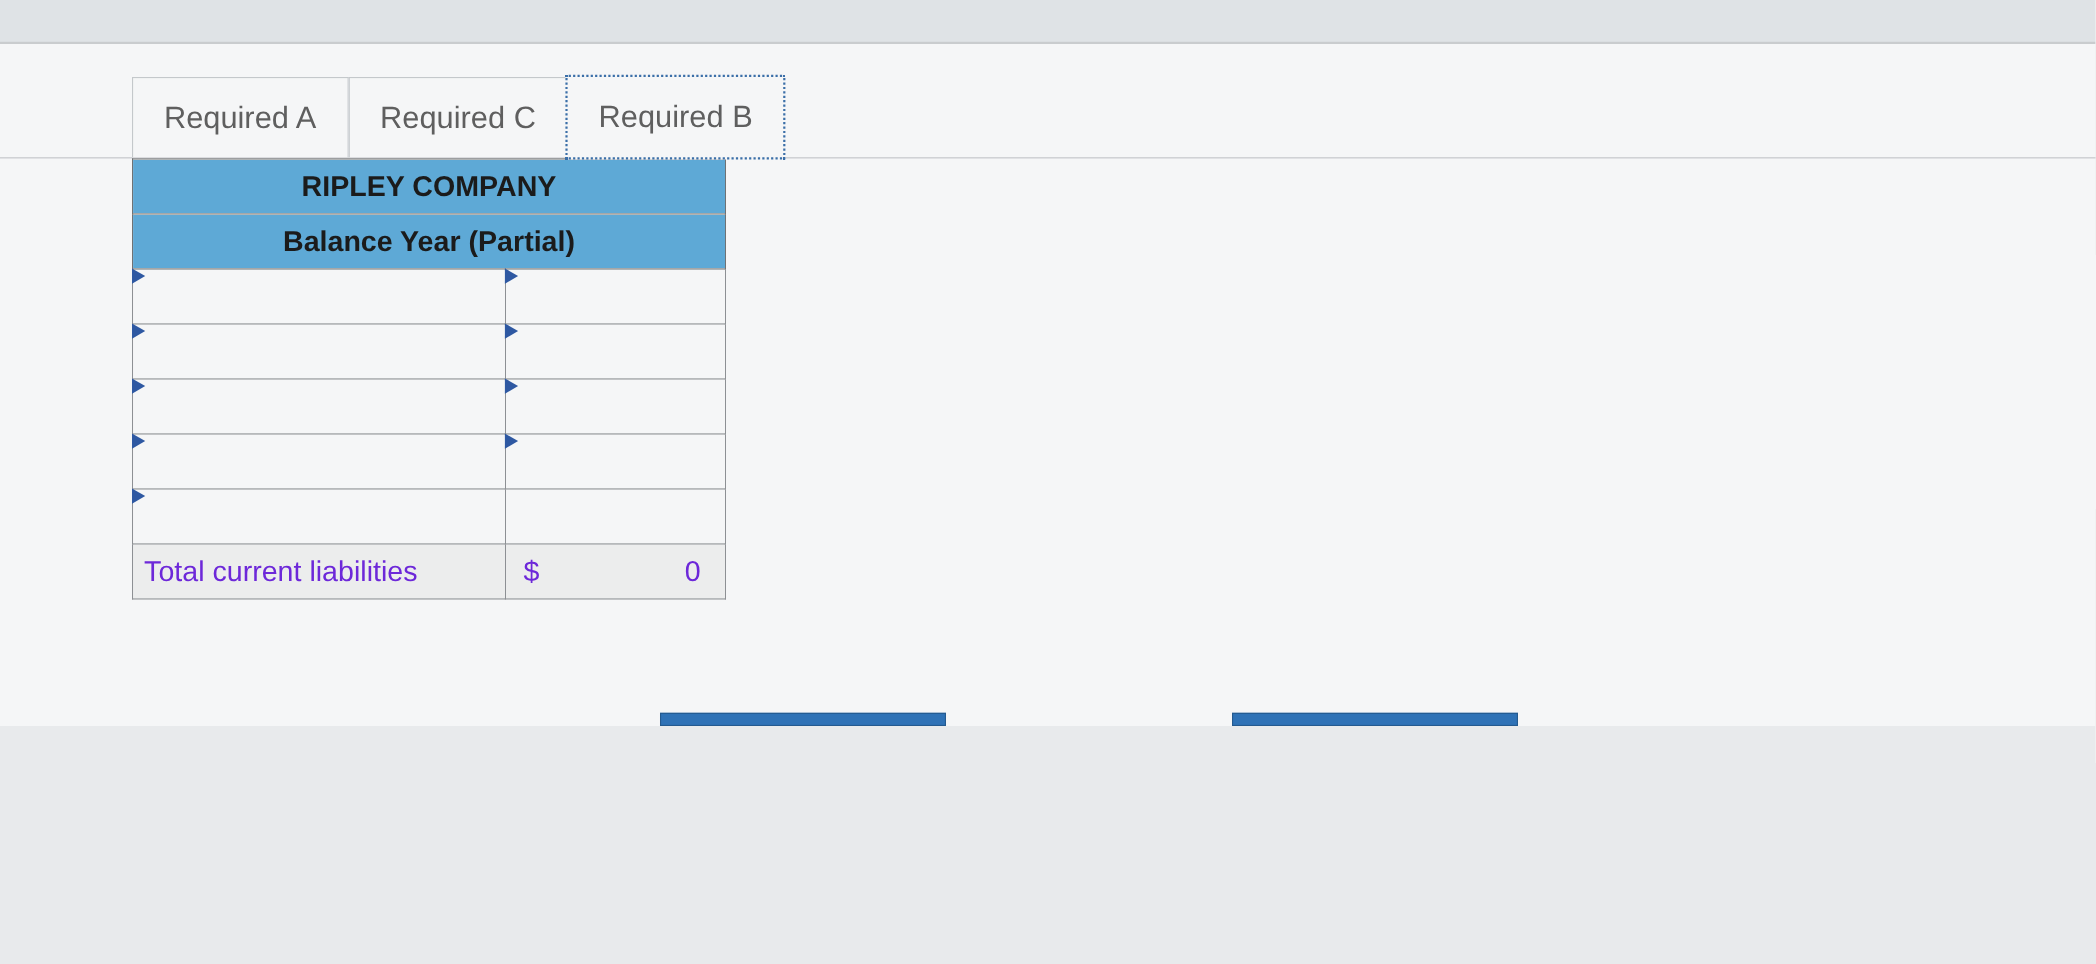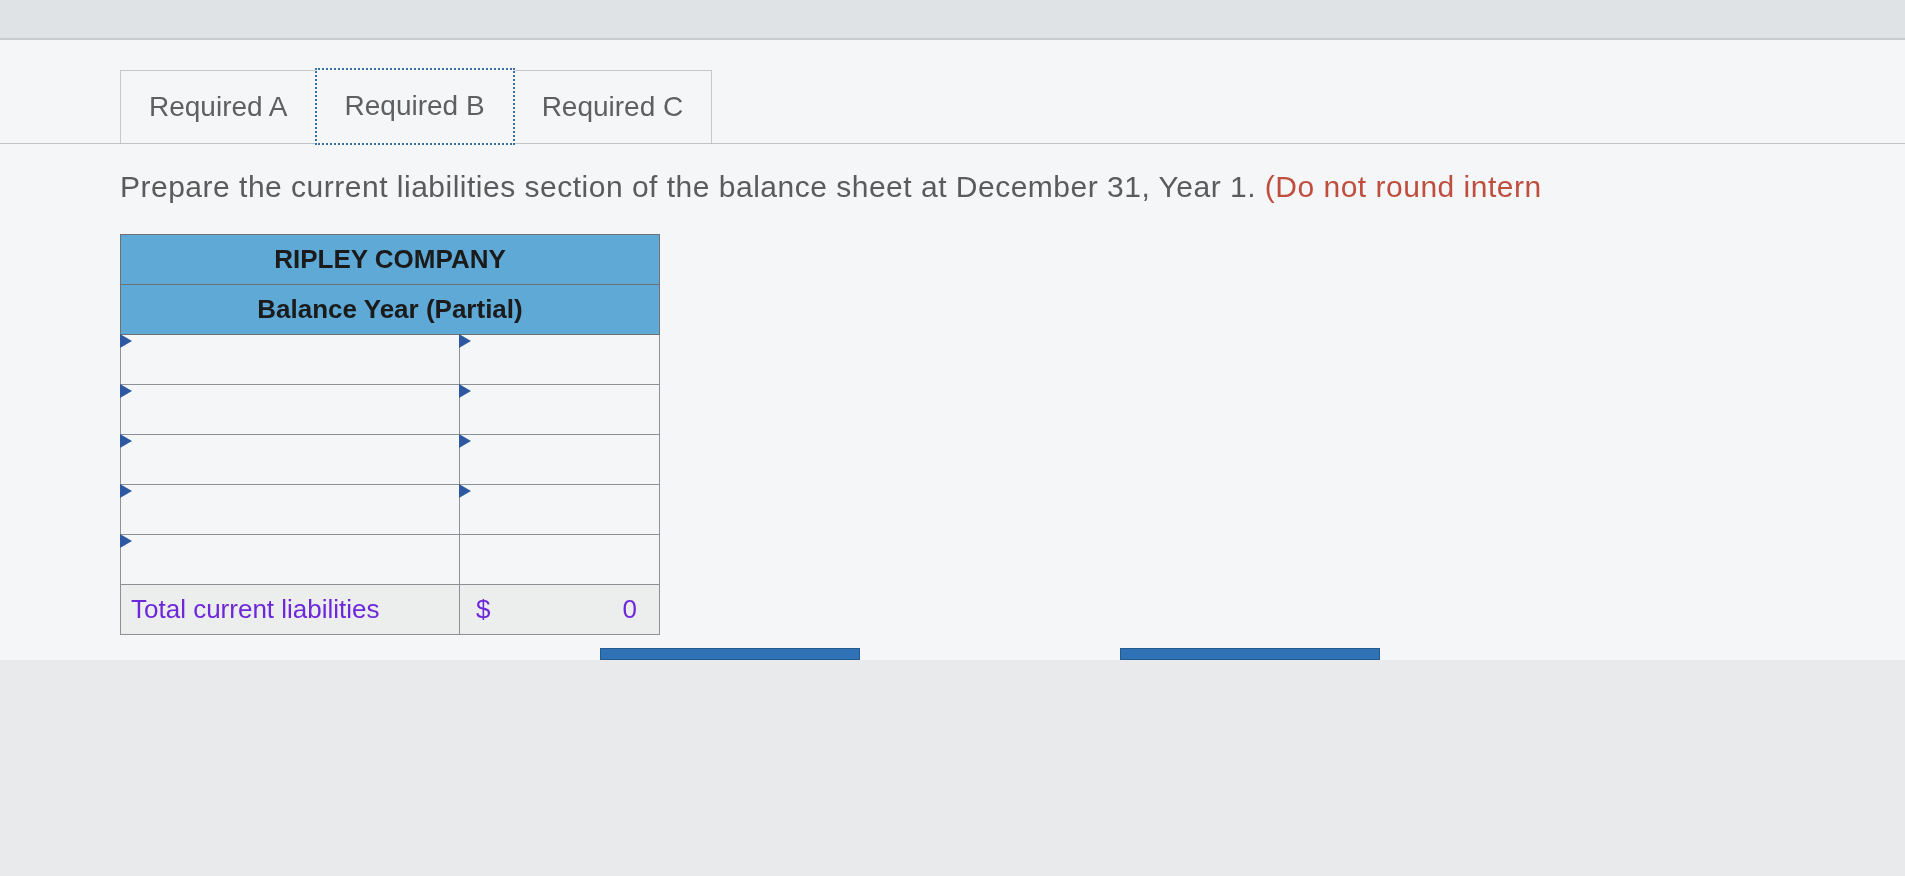--- a/index.html
+++ b/index.html
@@ -122,29 +122,26 @@
 </style>
 </head>
 <body>
 
 <div class="top-bar"></div>
 
 <div class="content">
 
   <div class="tabs">
     <div class="tab">Required A</div>
+    <div class="tab">Required C</div>
     <div class="tab active">Required B</div>
-    <div class="tab">Required C</div>
   </div>
 
   <div class="divider"></div>
 
-  <div class="instruction">
-    <span>Prepare the current liabilities section of the balance sheet at December 31, Year 1. </span><span class="hint">(Do not round intern</span>
-  </div>
 
   <table class="sheet">
     <tbody>
         <tr class="hdr">
           <td colspan="2">RIPLEY COMPANY</td>
         </tr>
     <tr class="hdr">
           <td colspan="2">Balance Year (Partial)</td>
         </tr>
 

